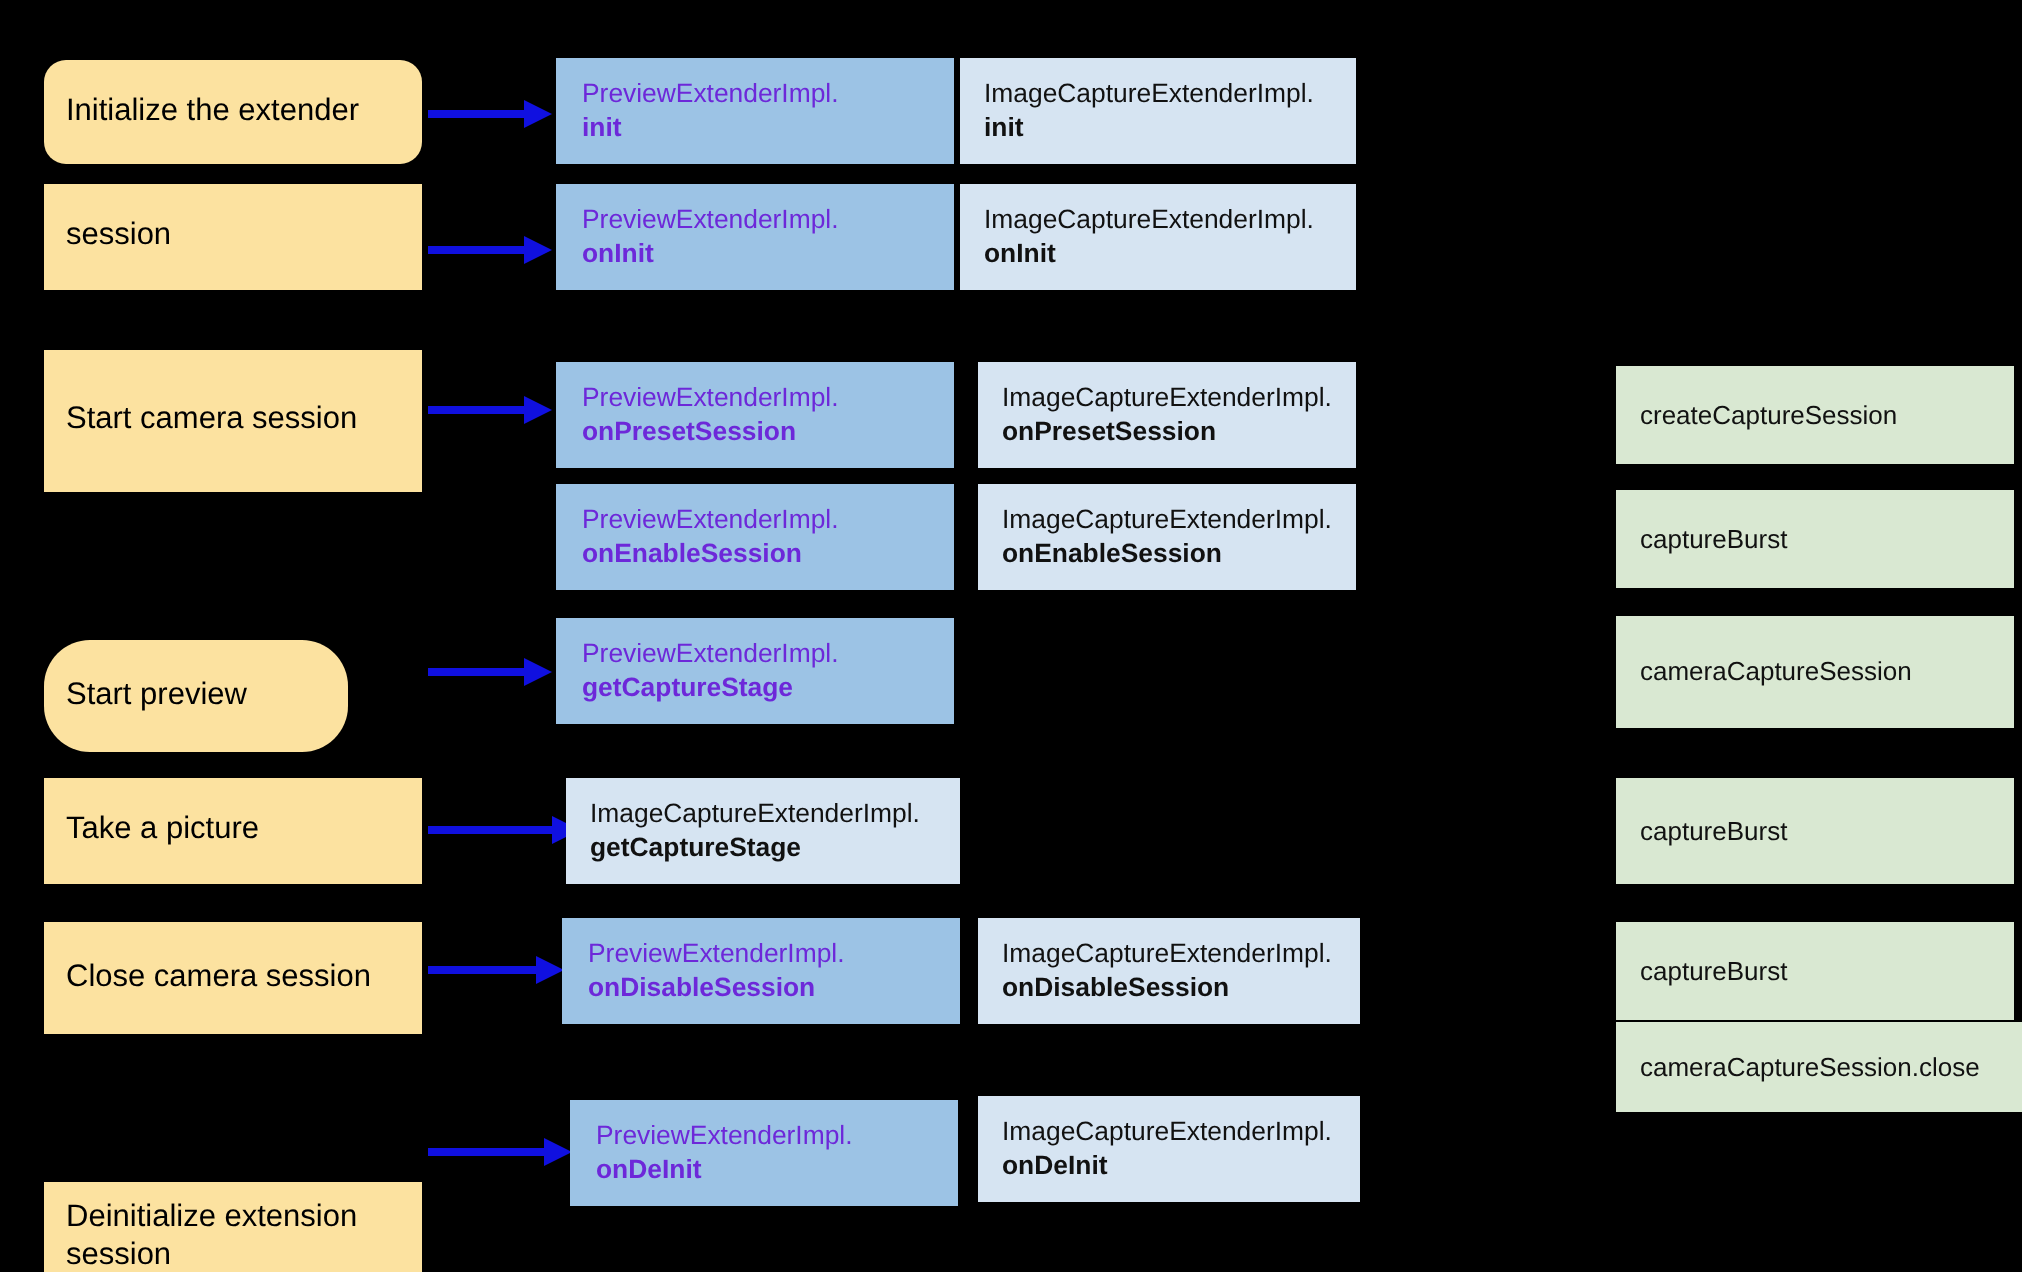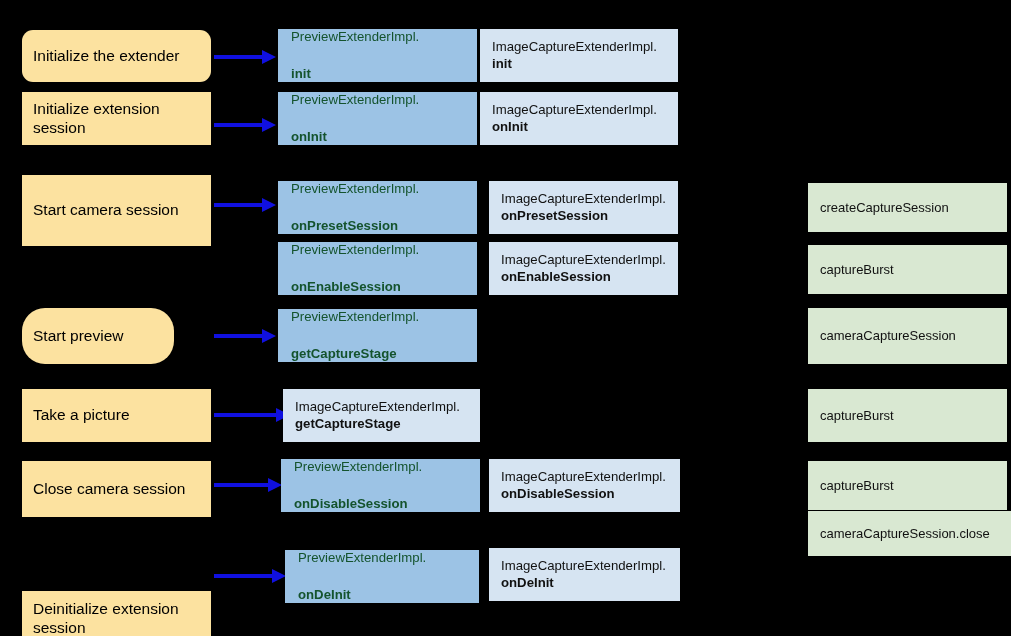--- a/index.html
+++ b/index.html
@@ -24,24 +24,23 @@
     line-height: 1.22;
   }
   .box-yellow {
     background: #FCE2A0;
     color: #000000;
     font-size: 15.5px;
     padding: 0 11px;
   }
   .box-blue {
     background: #9CC3E5;
-    color: #14532d;
+    color: #6d28d9;
     font-size: 13.2px;
     padding: 0 13px;
-    justify-content: space-between;
   }
   .box-lightblue {
     background: #D6E4F2;
     color: #111111;
     font-size: 13.2px;
     padding: 0 12px;
   }
   .box-green {
     background: #D9E8D2;
     color: #111111;
@@ -85,29 +84,28 @@
 </head>
 <body>
 
 <div id="canvas">
 
   <div class="box box-yellow" style="left:22px; top:30px; width:189px; height:52px;border-radius:11px;">
     <span class="label-line">Initialize the extender</span>
   </div>
 
   <div class="box box-yellow" style="left:22px; top:92px; width:189px; height:53px;">
-    <span class="label-line">Initialize extension</span>
     <span class="label-line">session</span>
   </div>
 
   <div class="box box-yellow" style="left:22px; top:175px; width:189px; height:71px;">
     <span class="label-line">Start camera session</span>
   </div>
 
-  <div class="box box-yellow" style="left:22px; top:308px; width:152px; height:56px;border-radius:23px;">
+  <div class="box box-yellow" style="left:22px; top:320px; width:152px; height:56px;border-radius:23px;">
     <span class="label-line">Start preview</span>
   </div>
 
   <div class="box box-yellow" style="left:22px; top:389px; width:189px; height:53px;">
     <span class="label-line">Take a picture</span>
   </div>
 
   <div class="box box-yellow" style="left:22px; top:461px; width:189px; height:56px;">
     <span class="label-line">Close camera session</span>
   </div>

